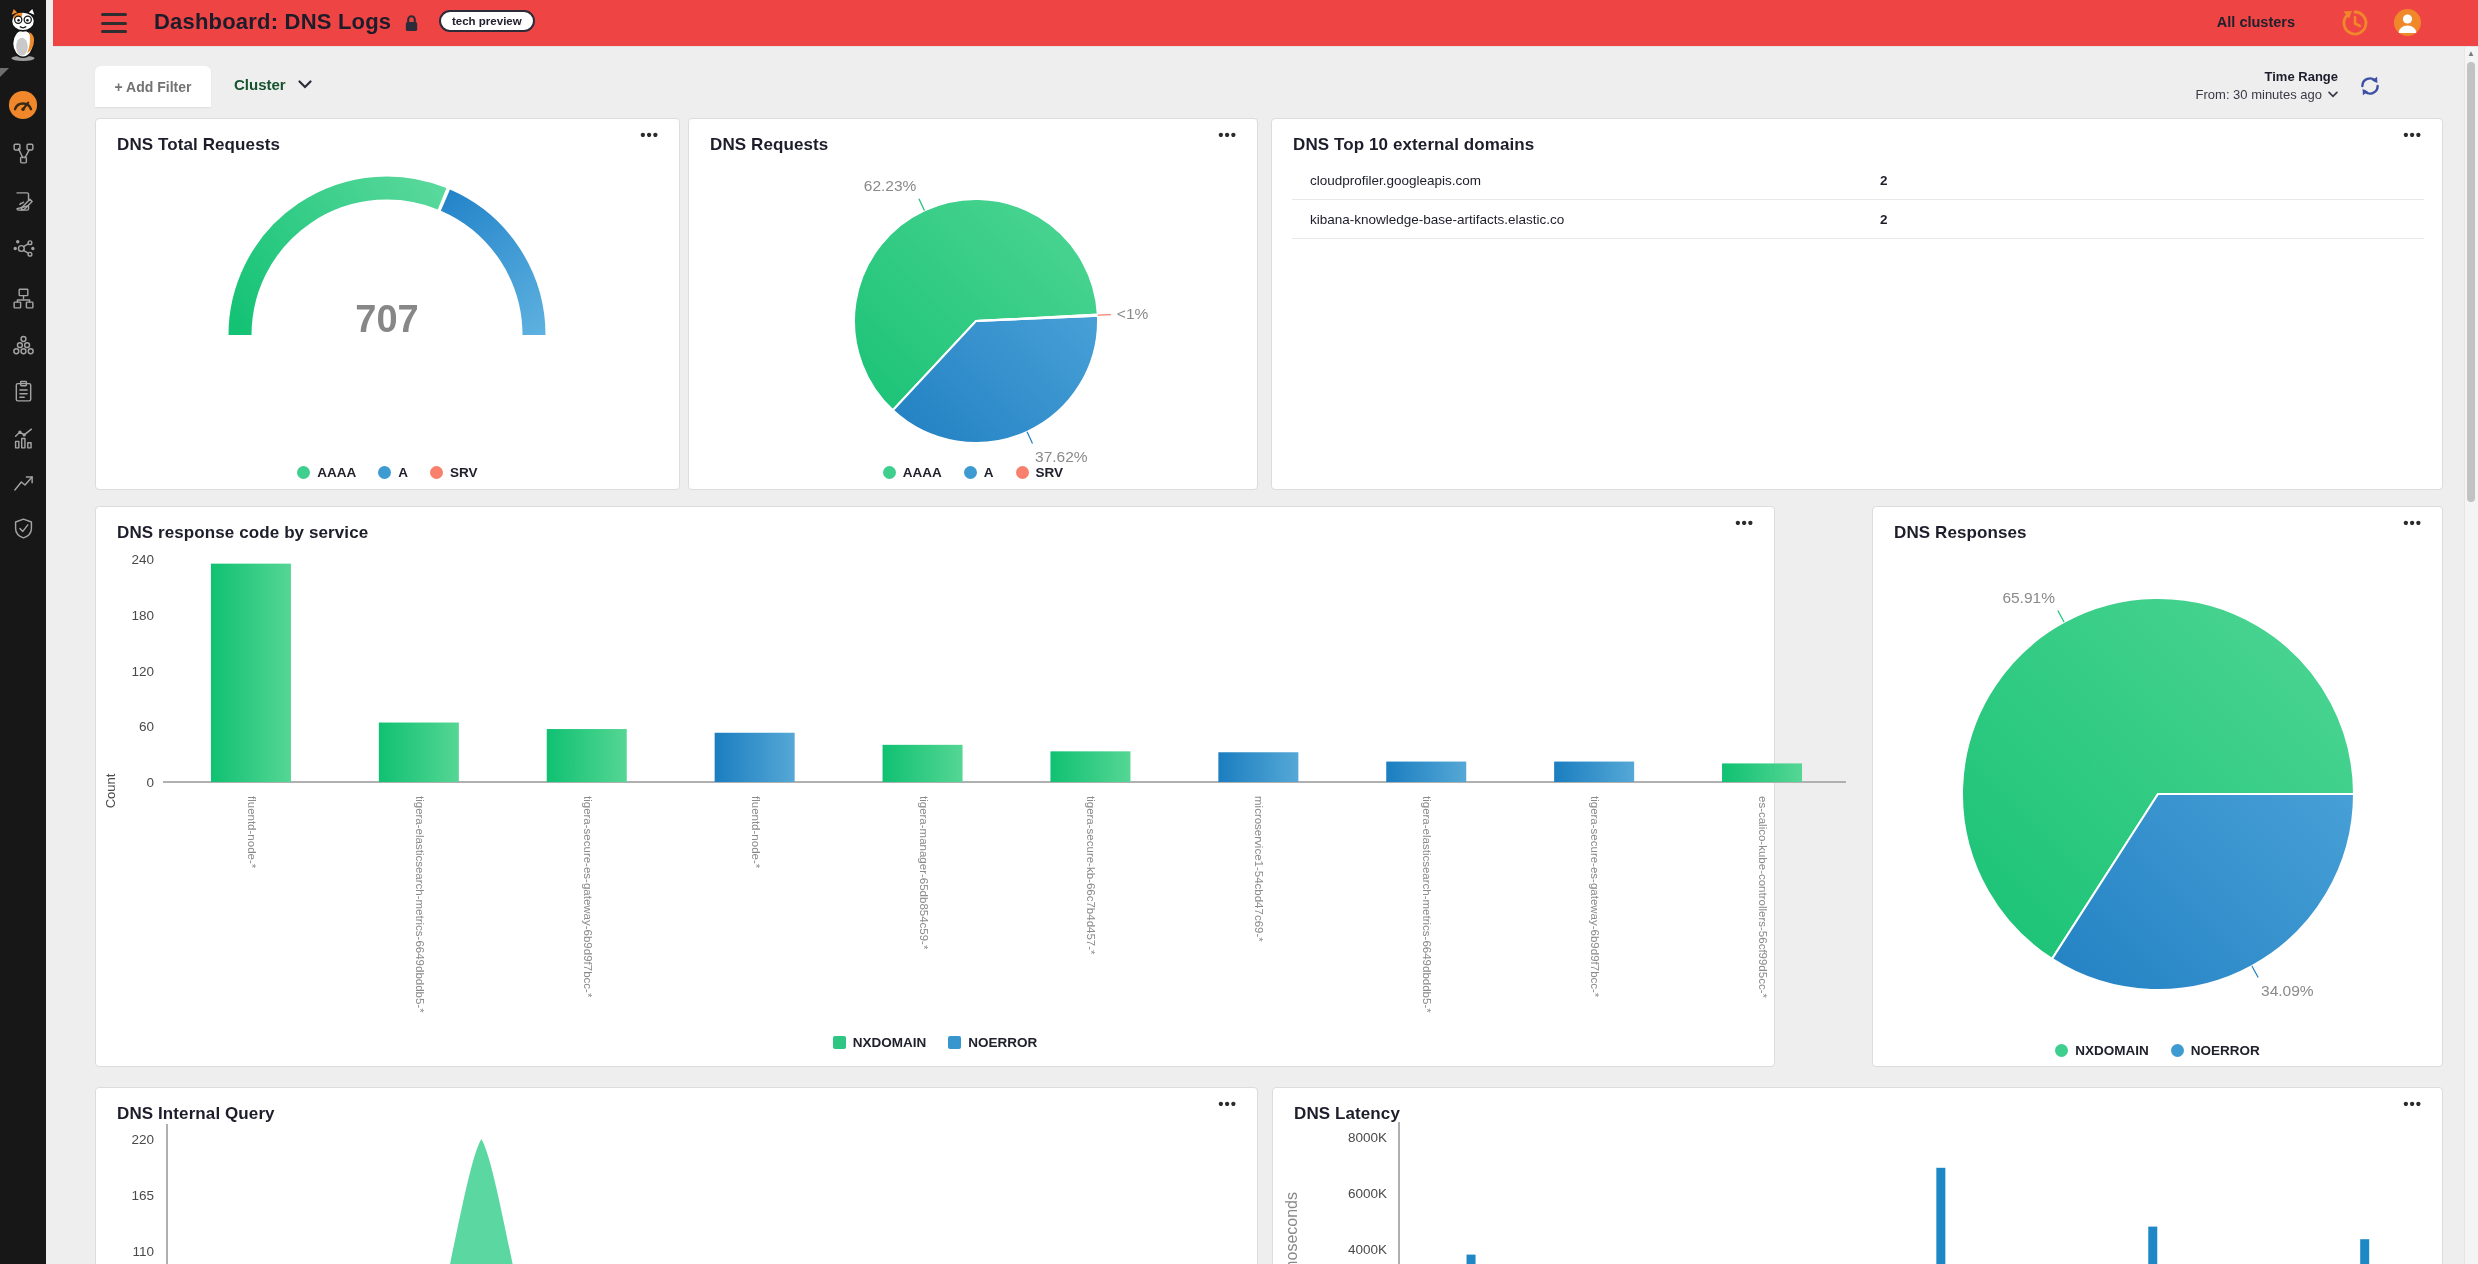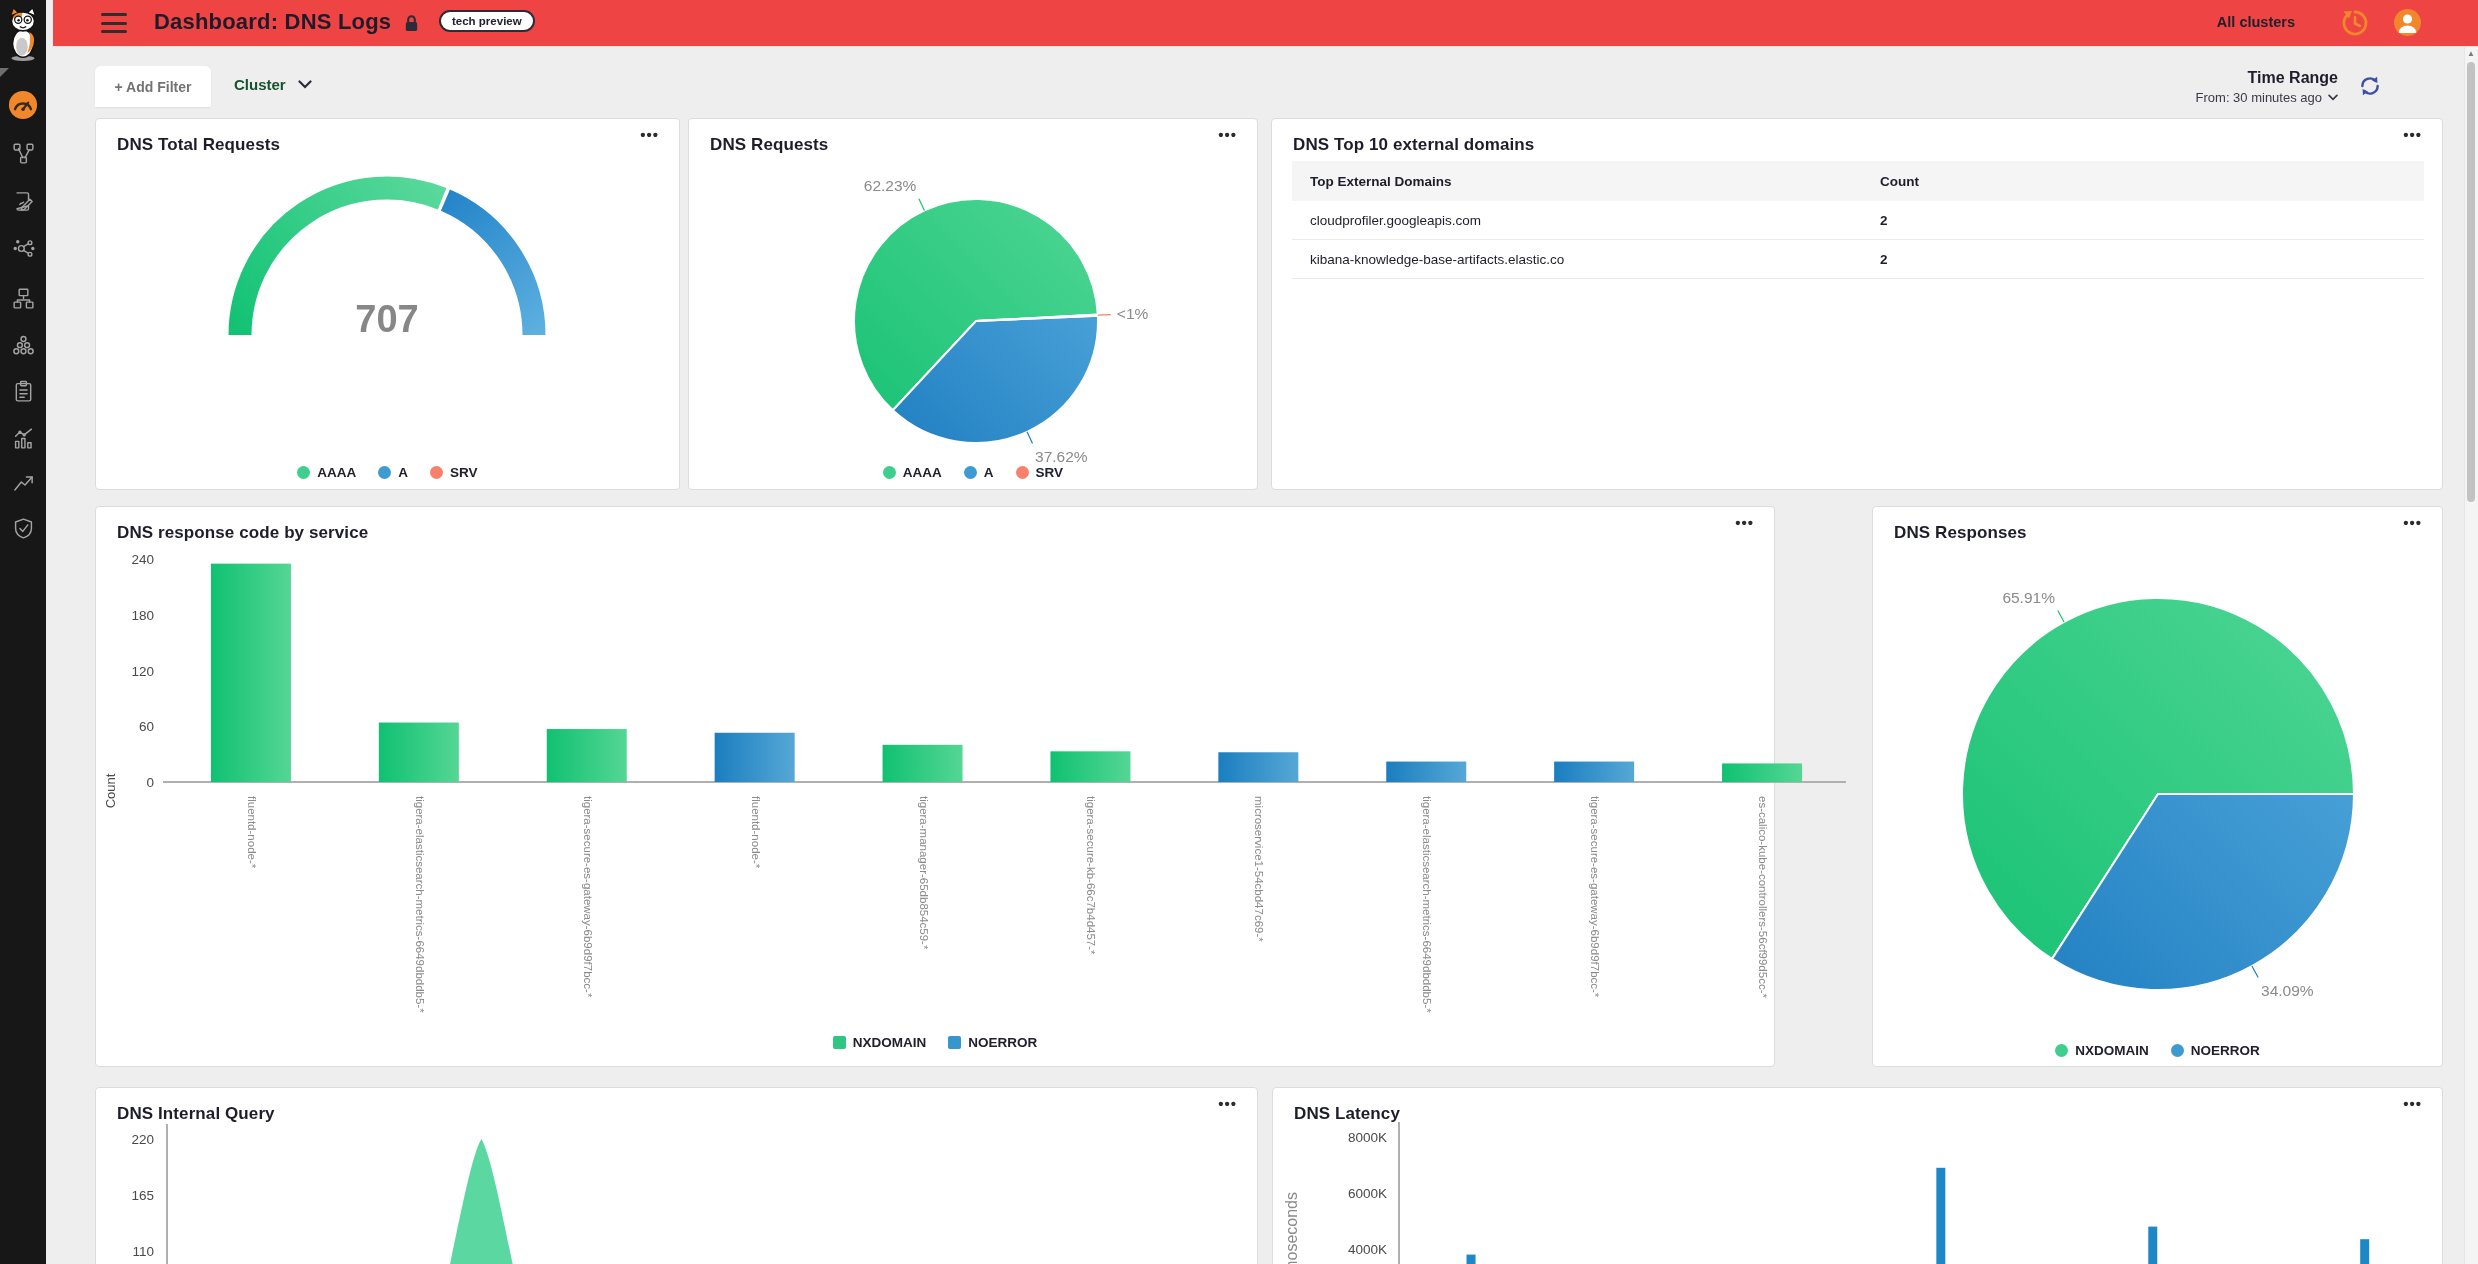--- a/index.html
+++ b/index.html
@@ -24,21 +24,21 @@
   .badge{position:absolute;left:386px;top:10px;border:2px solid #2b2b3a;border-radius:13px;padding:3px 11px;font-size:11.5px;font-weight:700;color:#21212e;background:#fff;}
   .all-clusters{position:absolute;right:190px;top:14px;font-size:14.5px;font-weight:600;color:#21212e;margin-left:40px;}
   .history-btn{position:absolute;right:116px;top:9px;width:28px;height:28px;cursor:pointer;}
   .avatar{position:absolute;right:64px;top:9px;width:27px;height:27px;border-radius:50%;background:#f0882b;overflow:hidden;cursor:pointer;}
   
   .add-filter-btn{position:absolute;left:95px;top:66px;width:116px;height:41px;background:#fff;border:none;border-radius:6px 6px 0 0;
     box-shadow:0 1px 2px rgba(0,0,0,.07);font-size:14px;font-weight:600;color:#737373;cursor:pointer;font-family:inherit;}
   .cluster-dd{position:absolute;left:234px;top:76px;display:flex;align-items:center;gap:12px;cursor:pointer;}
   .cluster-dd .lbl{font-size:15px;font-weight:600;color:#14532d;}
   .time-range{position:absolute;right:140px;top:69px;text-align:right;cursor:pointer;}
-  .time-range .tr-label{font-size:16px;font-weight:700;color:#1d1d2b;}
+  .time-range .tr-label{font-size:13px;font-weight:700;color:#1d1d2b;}
   .time-range .tr-value{font-size:13px;color:#3a3a46;margin-top:3px;display:flex;align-items:center;gap:6px;justify-content:flex-end;}
   .refresh-btn{position:absolute;right:96px;top:74px;width:24px;height:24px;cursor:pointer;}
   
   .scrollbar{position:absolute;right:0;top:46px;width:13px;height:1218px;background:#f4f4f4;border-left:1px solid #e6e6e6;}
   .scroll-up{position:absolute;top:3px;left:2px;font-size:8px;color:#7b7b7b;}
   .scroll-thumb{position:absolute;top:16px;left:2px;width:8px;height:440px;background:#c2c2c2;border-radius:4px;cursor:grab;}
   
   .panel{position:absolute;background:#fff;border:1px solid #dcdcdc;border-radius:4px;box-sizing:border-box;}
   .panel h3{position:absolute;left:17px;top:12px;margin:4px;font-size:17px;font-weight:700;color:#1d1d2b;letter-spacing:.1px;}
   .panel .menu-dots{position:absolute;right:14px;top:6px;font-size:15px;font-weight:700;color:#2c2c2c;letter-spacing:1px;cursor:pointer;background:none;border:none;font-family:inherit;}
@@ -301,24 +301,20 @@
         <span class="sw-circle" style="background: rgb(248, 128, 108);"></span>
         <span class="lab">SRV</span>
       </span>
     </div>
 </section>
 
 <section class="panel" style="left:1271px;top:118px;width:1172px;height:372px;padding-left:32px;">
   <h3>DNS Top 10 external domains</h3>
   <button class="menu-dots">•••</button>
   <div class="dns-table">
-    <div class="t-row head">
-      <div class="t-cell">Top External Domains</div>
-      <div class="t-cell">Count</div>
-    </div>
     <div id="table-body">
         <div class="t-row">
           <div class="t-cell">cloudprofiler.googleapis.com</div>
           <div class="t-cell" style="font-weight: 600;">2</div>
         </div>
         <div class="t-row">
           <div class="t-cell">kibana-knowledge-base-artifacts.elastic.co</div>
           <div class="t-cell" style="font-weight: 600;">2</div>
         </div>
       </div>

